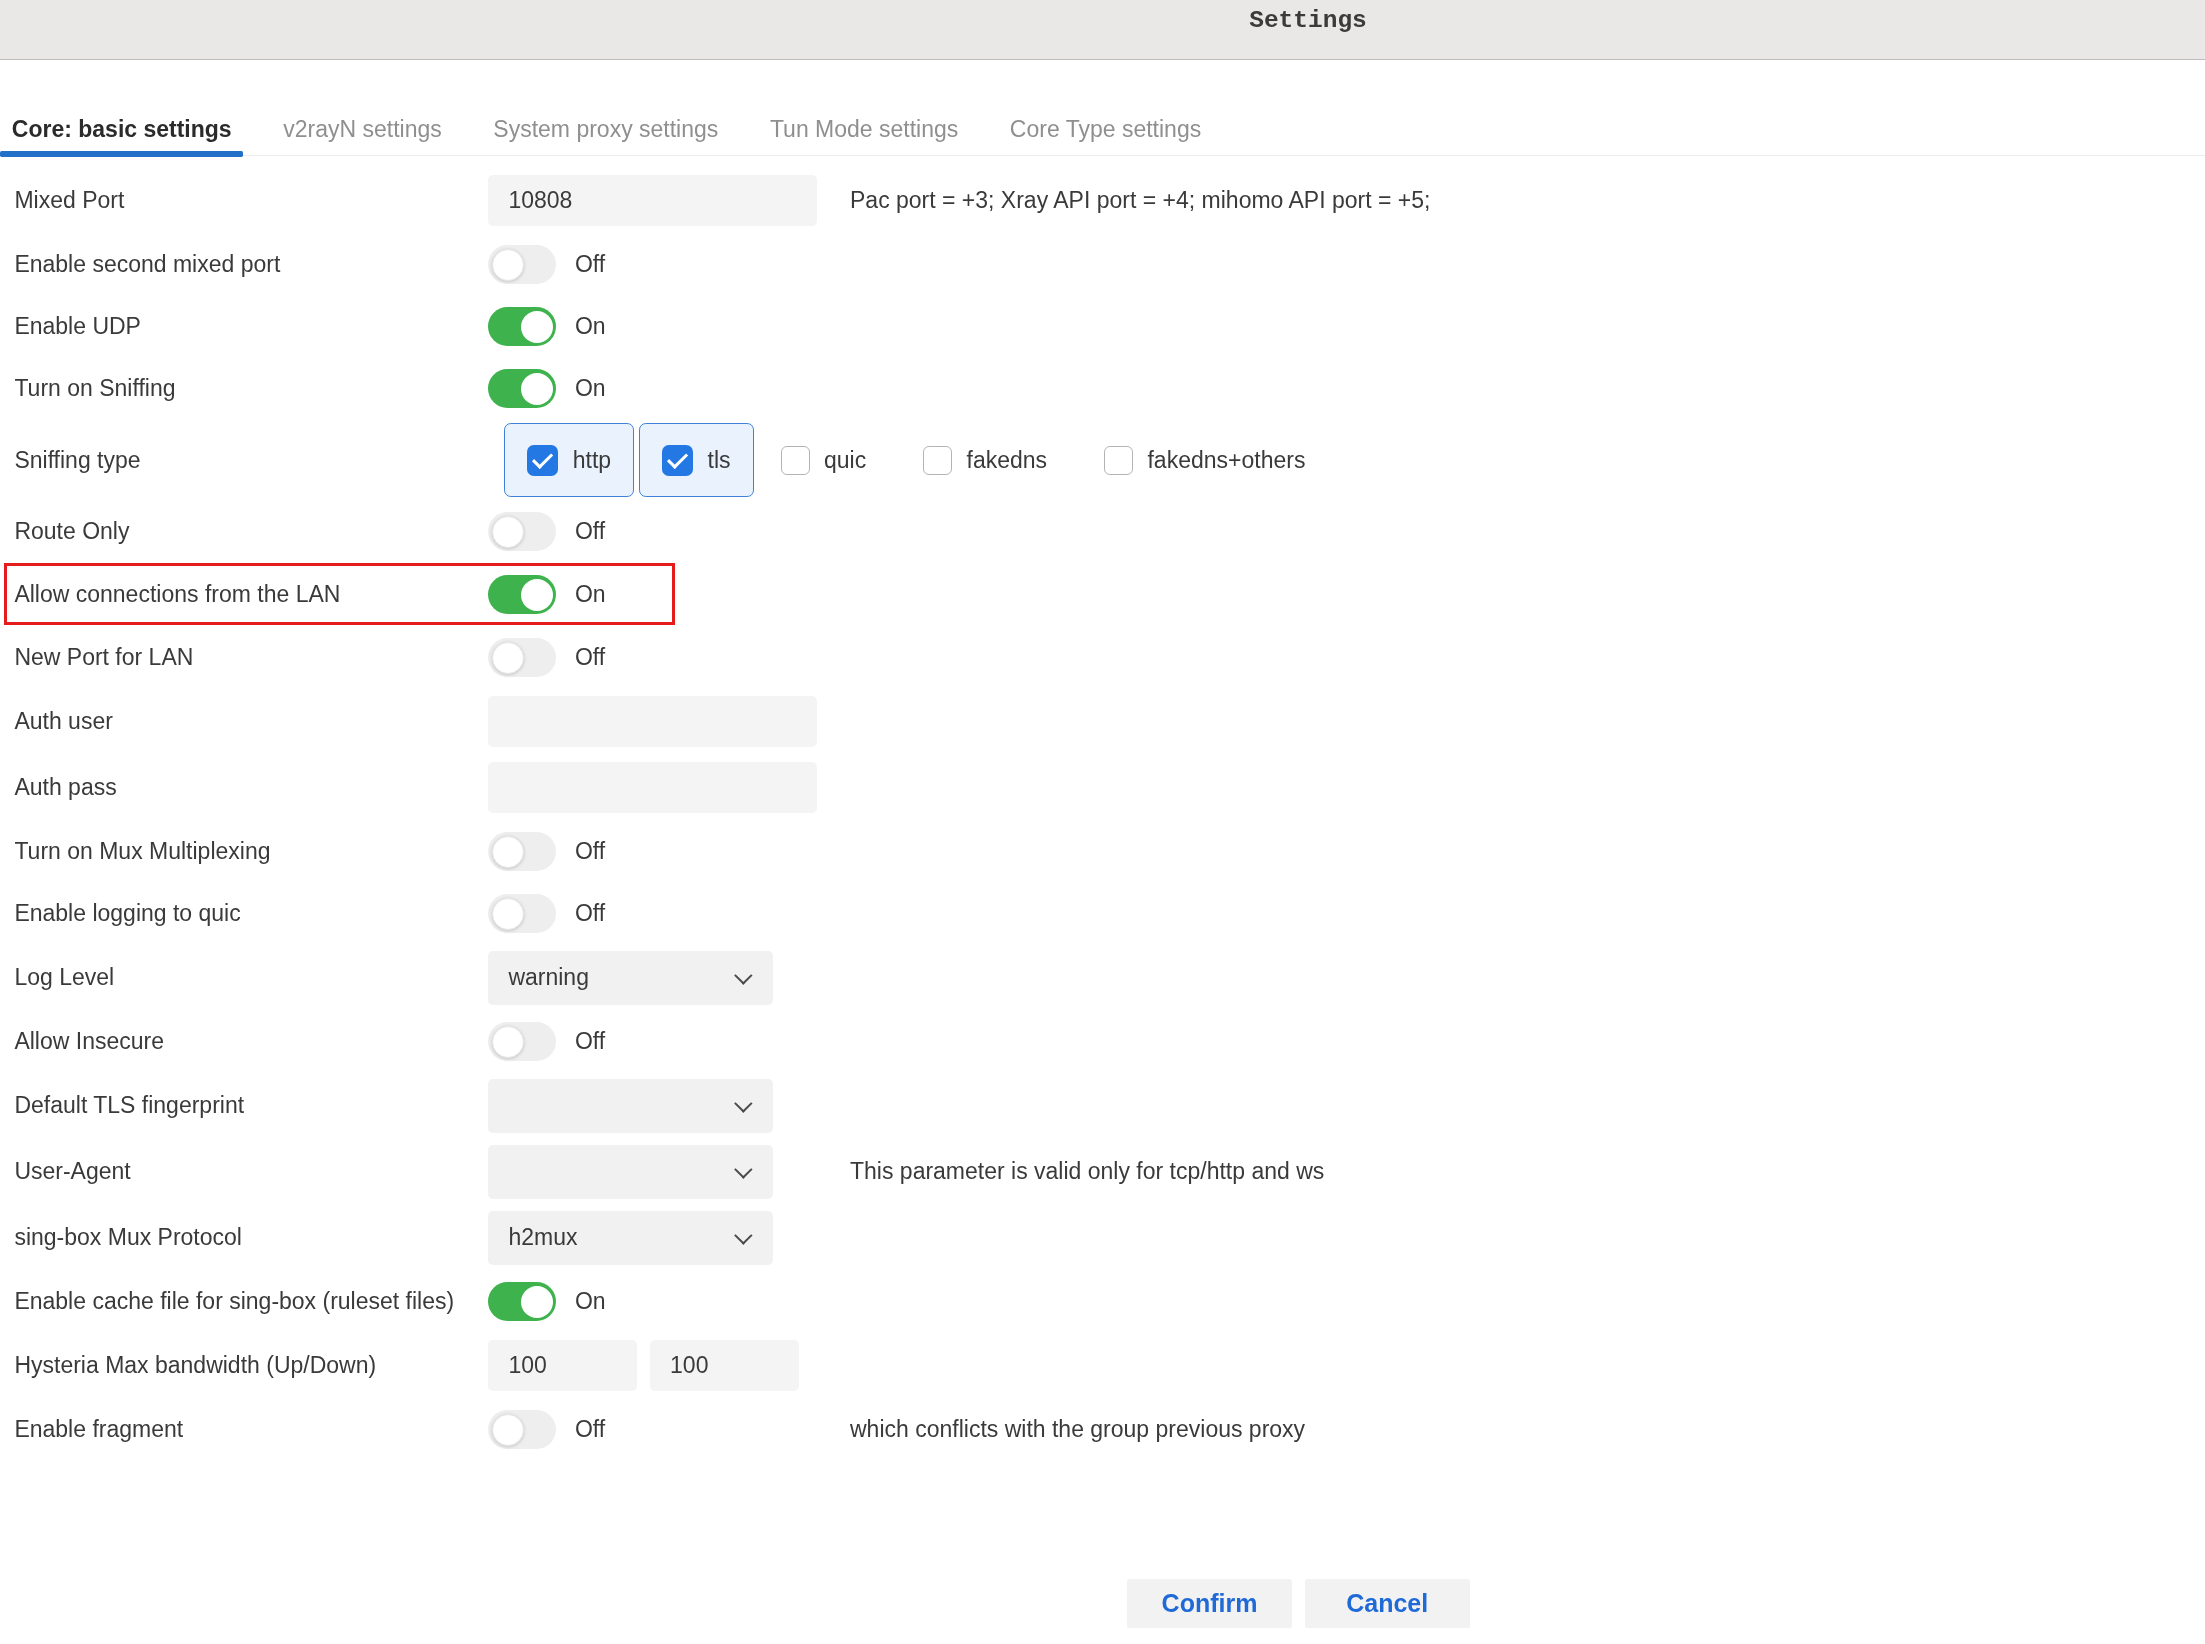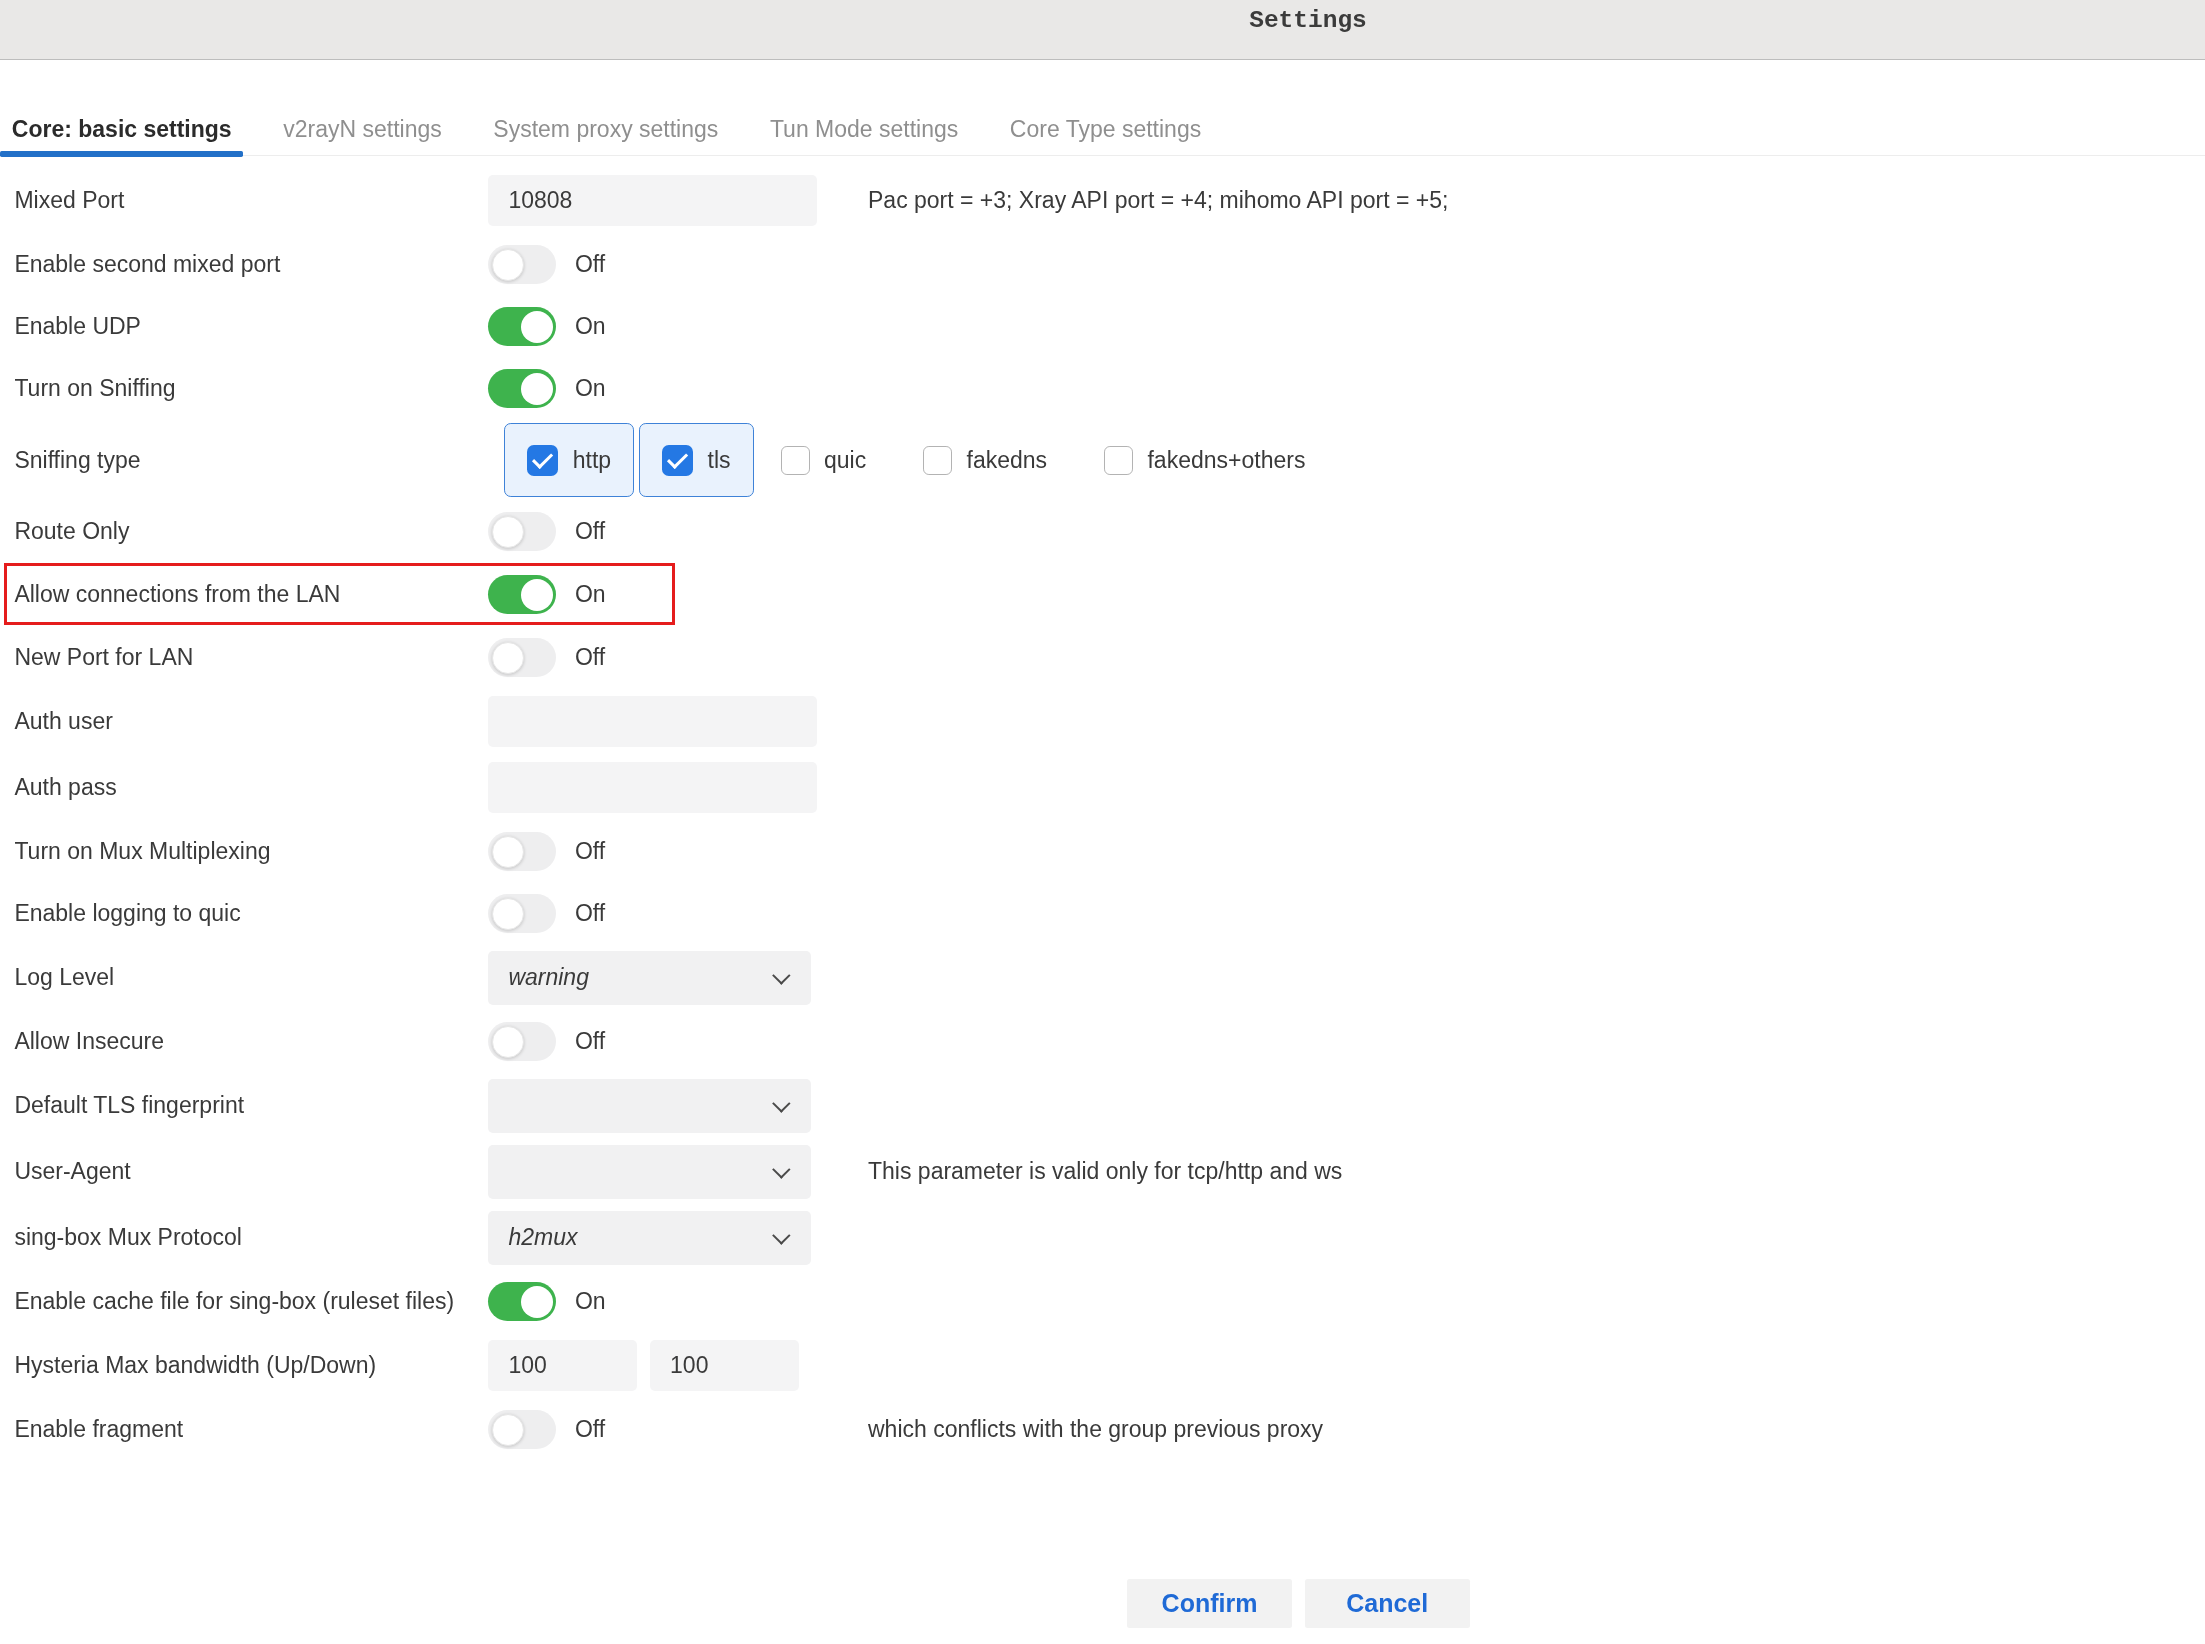--- a/index.html
+++ b/index.html
@@ -46,38 +46,38 @@
     min-height:62px; padding-left:14.4px; position:relative;
   }
   .row.h-input { min-height:66px; }
   .row.h-cb { min-height:81px;gap:16px; }
   .row.h-hl { min-height:64px; }
   .row .label {
     width:474px; flex:none;
     font-size:23px; color:#3a3a3a; white-space:nowrap;
   }
   .note {
-    position:absolute; left:868px; white-space:nowrap;
+    position:absolute; left:850px; white-space:nowrap;
     font-size:23px; color:#3a3a3a;
   }
   
   .text-input {
     width:329px; height:51px; flex:none;
     background:#f4f4f5; border:none; border-radius:5px;
     font-family:inherit; font-size:23px; color:#3a3a3a;
     padding:0 0 0 20px; outline:none;
   }
   .text-input.small { width:149px; }
   .text-input.small + .text-input.small { margin-left:12.7px; }
   
   .select {
-    width:323px; height:54px; flex:none;
+    width:285px; height:54px; flex:none;
     background:#f1f1f2; border-radius:5px;
     display:flex; align-items:center;
-    padding:0 20px; position:relative; cursor:default;font-style:italic;
+    padding:0 20px; position:relative; cursor:default;
   }
   .select .select-value { font-size:23px; color:#3a3a3a; }
   .chevron {
     position:absolute; right:23.6px; top:18.6px;
     width:12.7px; height:12.7px;
     border-right:2.5px solid #4a4a4a; border-bottom:2.5px solid #4a4a4a;
     transform:rotate(45deg);
   }
   
   .toggle {

